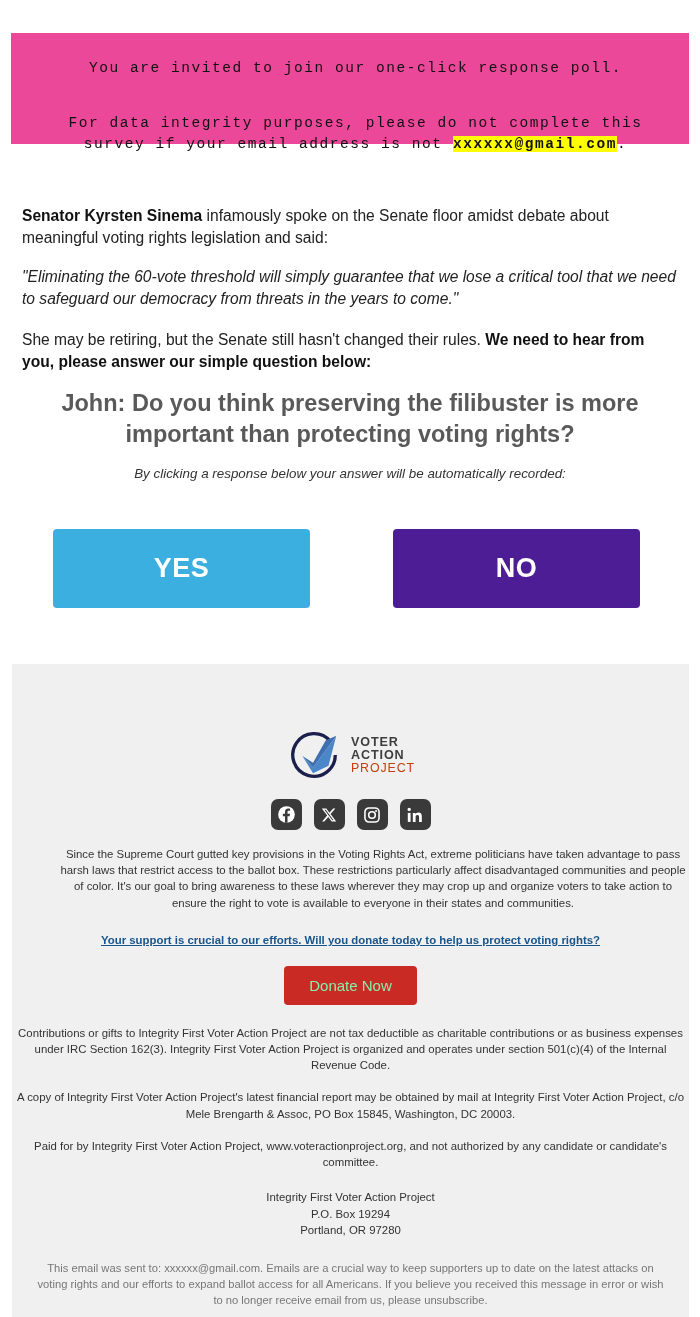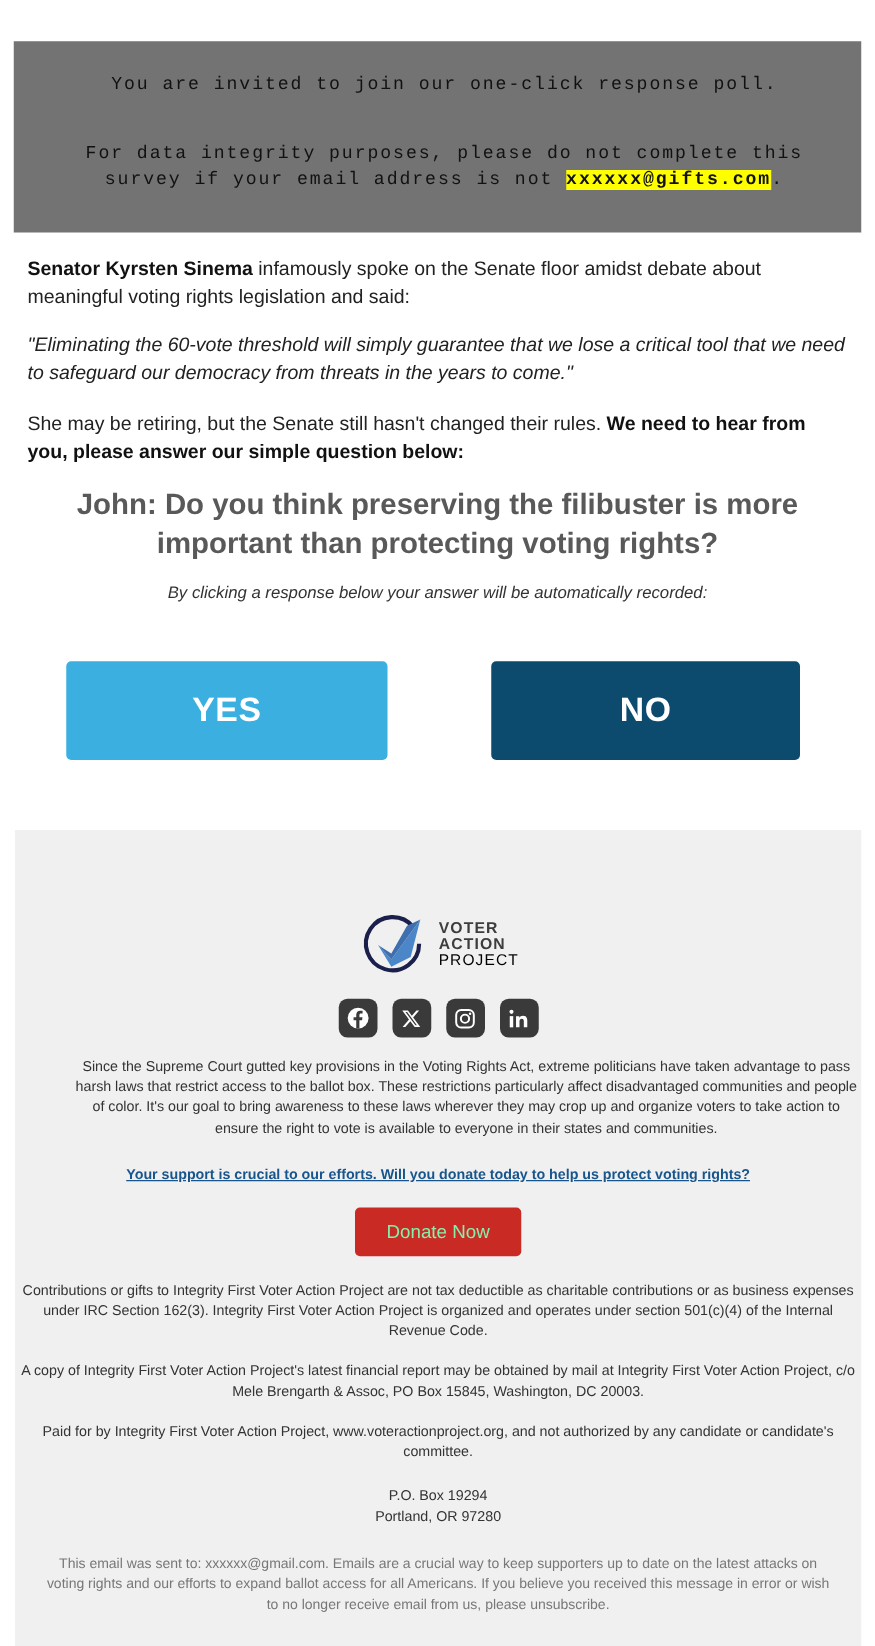--- a/index.html
+++ b/index.html
@@ -18,22 +18,22 @@
     width: 700px;
     position: relative;
   }
 
   
   .notice-banner {
     position: absolute;
     left: 11px;
     top: 33px;
     width: 678px;
-    height: 153px;
-    background: #737373;
+    height: 111px;
+    background: #ec4899;
     box-sizing: border-box;
     padding: 14px 22px 0 33px;
   }
   .notice-line {
     font-family: "Liberation Mono", "DejaVu Sans Mono", monospace;
     font-size: 14.5px;
     color: #111;
     text-align: center;
     letter-spacing: 1.55px;
     line-height: 1.45;
@@ -106,21 +106,21 @@
     padding: 0;
   }
   .btn-yes {
     left: 53px;
     width: 257px;
     background: #3bb0e0;
   }
   .btn-no {
     left: 393px;
     width: 247px;
-    background: #0c4a6e;
+    background: #4c1d95;
   }
 
   
   .footer {
     position: absolute;
     left: 12px;
     top: 664px;
     width: 677px;
     height: 809px;
     background: #f0f0f0;
@@ -142,21 +142,21 @@
   }
   .logo-text .l1, .logo-text .l2 {
     font-size: 12.6px;
     font-weight: bold;
     letter-spacing: 0.9px;
   }
   .logo-text .l3 {
     font-size: 12.4px;
     font-weight: normal;
     letter-spacing: 0.9px;
-    color: #000000;
+    color: #c2410c;
   }
 
   .social-row {
     display: flex;
     justify-content: center;
     gap: 12px;
     margin-top: 15px;
   }
   .social-icon {
     width: 31px;
@@ -228,21 +228,21 @@
     padding: 0 22px;
   }
 </style>
 </head>
 <body>
 
 <div class="email-wrap">
 
   <div class="notice-banner">
     <div class="notice-line first">You are invited to join our one-click response poll.</div>
-    <div class="notice-line second"><span>For data integrity purposes, please do not complete this survey if your email address is not </span><span class="hl">xxxxxx@gifts.com</span><span>.</span></div>
+    <div class="notice-line second"><span>For data integrity purposes, please do not complete this survey if your email address is not </span><span class="hl">xxxxxx@gmail.com</span><span>.</span></div>
   </div>
 
   <div class="body-copy">
     <p><b>Senator Kyrsten Sinema</b><span> infamously spoke on the Senate floor amidst debate about meaningful voting rights legislation and said:</span></p>
     <p class="quote">"Eliminating the 60-vote threshold will simply guarantee that we lose a critical tool that we need to safeguard our democracy from threats in the years to come."</p>
     <p><span>She may be retiring, but the Senate still hasn't changed their rules. </span><b>We need to hear from you, please answer our simple question below:</b></p>
   </div>
 
   <div class="question">John: Do you think preserving the filibuster is more important than protecting voting rights?</div>
   <div class="subnote">By clicking a response below your answer will be automatically recorded:</div>
@@ -301,20 +301,21 @@
 
     <div class="donate-btn-row">
       <button class="donate-btn">Donate Now</button>
     </div>
 
     <p class="foot-p legal1">Contributions or gifts to Integrity First Voter Action Project are not tax deductible as charitable contributions or as business expenses under IRC Section 162(3). Integrity First Voter Action Project is organized and operates under section 501(c)(4) of the Internal Revenue Code.</p>
     <p class="foot-p legal2">A copy of Integrity First Voter Action Project's latest financial report may be obtained by mail at Integrity First Voter Action Project, c/o Mele Brengarth &amp; Assoc, PO Box 15845, Washington, DC 20003.</p>
     <p class="foot-p legal3">Paid for by Integrity First Voter Action Project, www.voteractionproject.org, and not authorized by any candidate or candidate's committee.</p>
 
     <div class="address-block">
+      <div>Integrity First Voter Action Project</div>
       <div>P.O. Box 19294</div>
       <div>Portland, OR 97280</div>
     </div>
 
     <p class="sent-note">This email was sent to: xxxxxx@gmail.com. Emails are a crucial way to keep supporters up to date on the latest attacks on voting rights and our efforts to expand ballot access for all Americans. If you believe you received this message in error or wish to no longer receive email from us, please unsubscribe.</p>
   </div>
 
 </div>
 
 </body></html>

